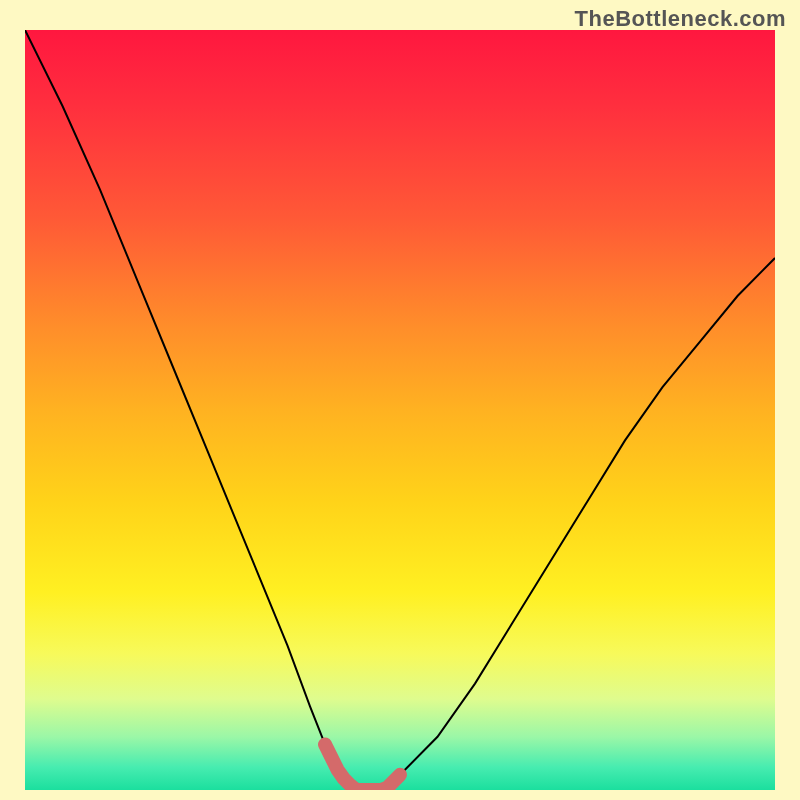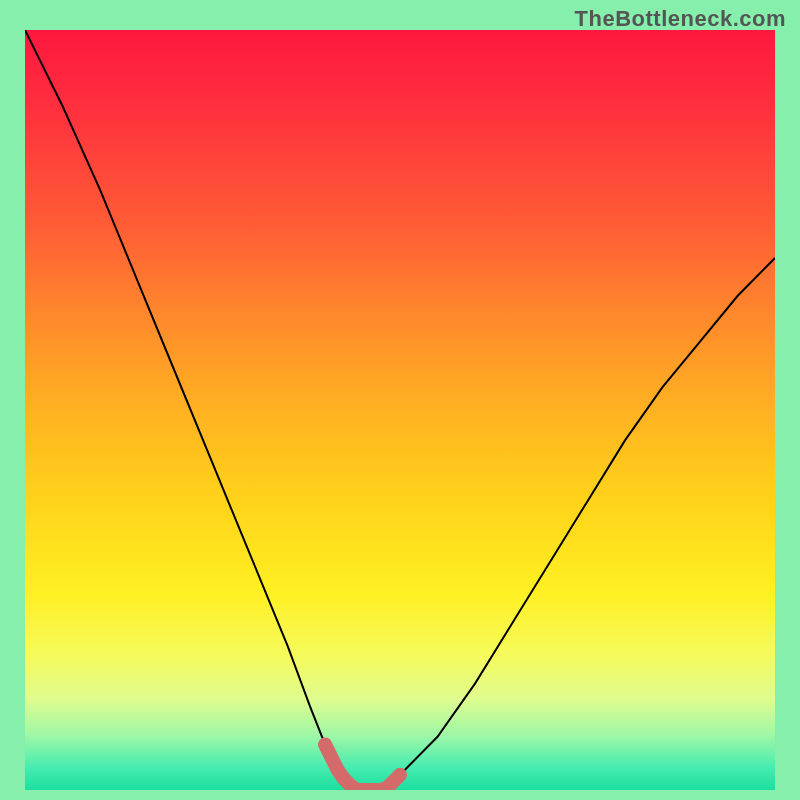--- a/index.html
+++ b/index.html
@@ -8,21 +8,21 @@
     background: #000;
     width: 800px;
     height: 800px;
     overflow: hidden;
     font-family: Arial, Helvetica, sans-serif;
   }
   .frame {
     position: relative;
     width: 800px;
     height: 800px;
-    background: #86efac;
+    background: #fef9c3;
   }
   .watermark {
     position: absolute;
     top: 6px;
     right: 14px;
     color: #555;
     font-size: 22px;
     font-weight: 600;
     letter-spacing: 0.5px;
     user-select: none;

